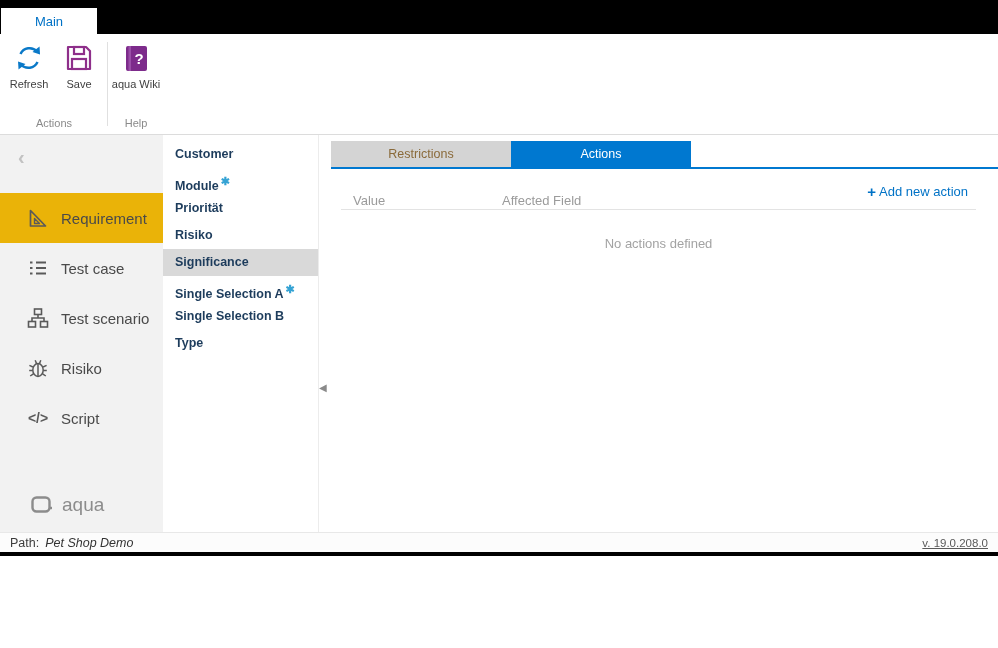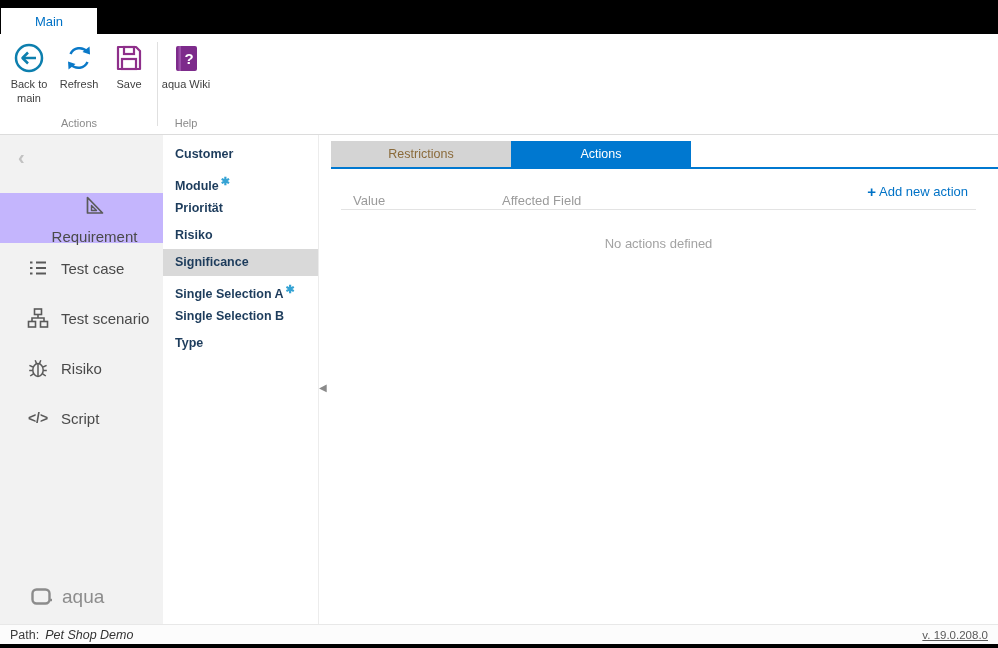--- a/index.html
+++ b/index.html
@@ -1,17 +1,17 @@
 <!DOCTYPE html>
 <html><head>
 <meta charset="utf-8">
 <style>
   html,body{margin:0;padding:0;background:#ffffff;}
   body{width:998px;height:648px;font-family:"Liberation Sans",sans-serif;overflow:hidden;}
-  .app{width:998px;height:648px;display:flex;flex-direction:column;background:#fff;}
+  .app{width:998px;height:556px;display:flex;flex-direction:column;background:#fff;}
 
   
   .topbar{height:34px;background:#000;position:relative;flex:0 0 auto;}
   .main-tab{position:absolute;left:1px;bottom:0;width:96px;height:26px;background:#fff;
     color:#0072c6;font-size:13px;display:flex;align-items:center;justify-content:center;cursor:default;}
 
   
   .ribbon{height:100px;background:#fff;border-bottom:1px solid #dcdcdc;display:flex;flex:0 0 auto;padding-left:4px;}
   .rgroup{display:flex;flex-direction:column;height:100%;}
   .rbuttons{display:flex;flex:1;}
@@ -23,21 +23,21 @@
 
   
   .main{flex:1 1 auto;display:flex;min-height:0;}
 
   
   .sidebar{width:163px;background:#f2f2f2;position:relative;flex:0 0 auto;}
   .side-collapse{padding:12px 0 0 18px;color:#c2c2c2;font-size:20px;font-weight:bold;line-height:1;cursor:default;}
   .nav{margin-top:26px;}
   .nav-item{height:50px;display:flex;align-items:center;gap:11px;padding-left:26px;color:#4a4a4a;
     font-size:15px;cursor:default;}
-  .nav-item.selected{background:#c4b5fd;flex-direction:column;}
+  .nav-item.selected{background:#eab308;}
   .nav-item svg{flex:0 0 auto;}
   .logo{position:absolute;left:30px;bottom:16px;display:flex;align-items:center;gap:8px;}
   .logo-text{font-size:19px;color:#8c8c8c;}
 
   
   .fieldlist{width:155px;background:#fff;border-right:1px solid #ececec;padding-top:6px;flex:0 0 auto;}
   .field-row{height:27px;line-height:27px;padding-left:12px;font-size:12.5px;font-weight:bold;color:#1d3c5c;
     white-space:nowrap;cursor:default;}
   .field-row.selected{background:#d9d9d9;}
   .req{color:#35a3d4;font-size:11px;vertical-align:super;margin-left:2px;font-weight:bold;}
@@ -73,28 +73,20 @@
 
   <div class="topbar">
     <div class="main-tab">Main</div>
   </div>
 
   <div class="ribbon">
     <div class="rgroup">
       <div class="rbuttons">
         <div class="rbtn">
           <svg width="34" height="34" viewBox="0 0 34 34">
-            <circle cx="17" cy="17" r="13" fill="none" stroke="#0d7fae" stroke-width="2.5"></circle>
-            <path d="M24 17 H12" stroke="#0d7fae" stroke-width="2.5" fill="none"></path>
-            <path d="M16 11.5 L10.5 17 L16 22.5" stroke="#0d7fae" stroke-width="2.5" fill="none" stroke-linejoin="round"></path>
-          </svg>
-          <span class="rlabel">Back to main</span>
-        </div>
-        <div class="rbtn">
-          <svg width="34" height="34" viewBox="0 0 34 34">
             <path d="M8.5 13 A10 10 0 0 1 25 10.5" fill="none" stroke="#0a79c8" stroke-width="2.5"></path>
             <polygon points="27.5,5.5 28,13.5 20.5,11" fill="#0a79c8"></polygon>
             <path d="M25.5 21 A10 10 0 0 1 9 23.5" fill="none" stroke="#0a79c8" stroke-width="2.5"></path>
             <polygon points="6.5,28.5 6,20.5 13.5,23" fill="#0a79c8"></polygon>
           </svg>
           <span class="rlabel">Refresh</span>
         </div>
         <div class="rbtn">
           <svg width="34" height="34" viewBox="0 0 34 34">
             <path d="M6 6 H24 L28 10 V28 H6 Z" fill="none" stroke="#8e2f8a" stroke-width="2.2" stroke-linejoin="round"></path>

